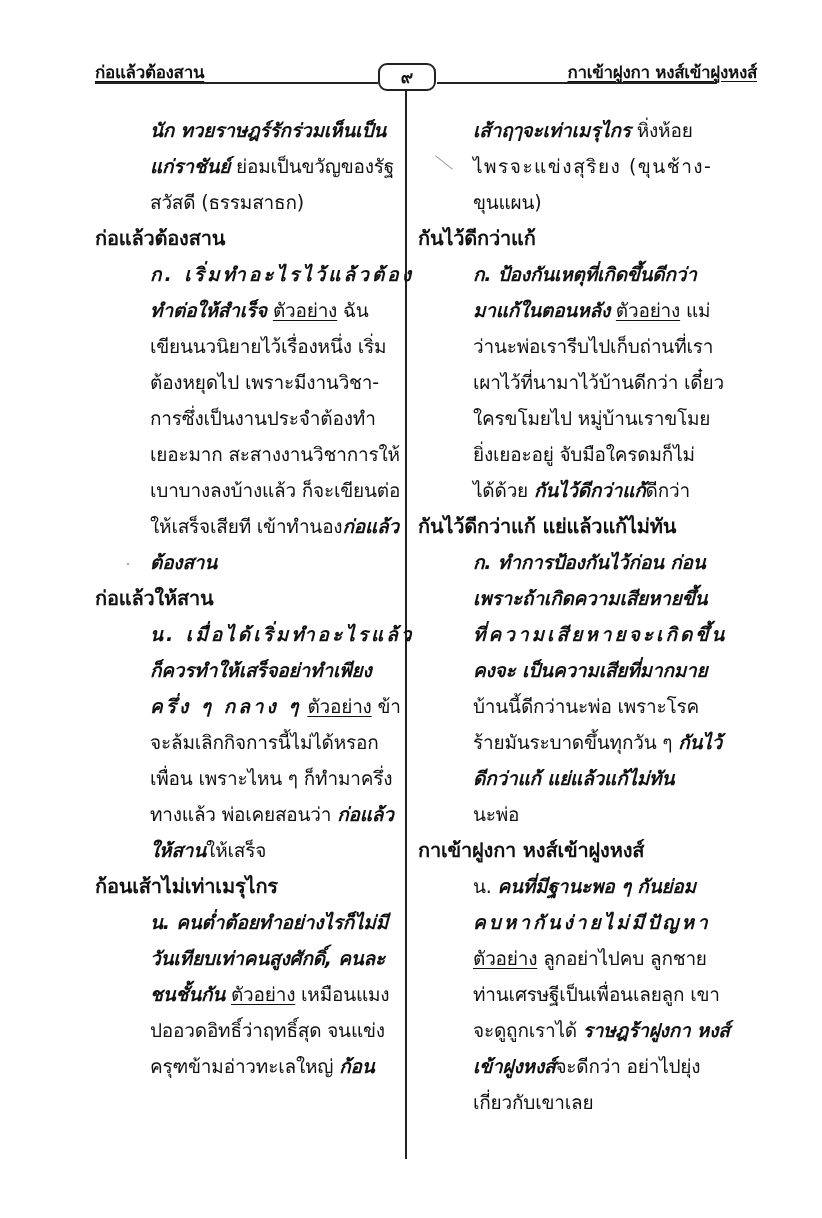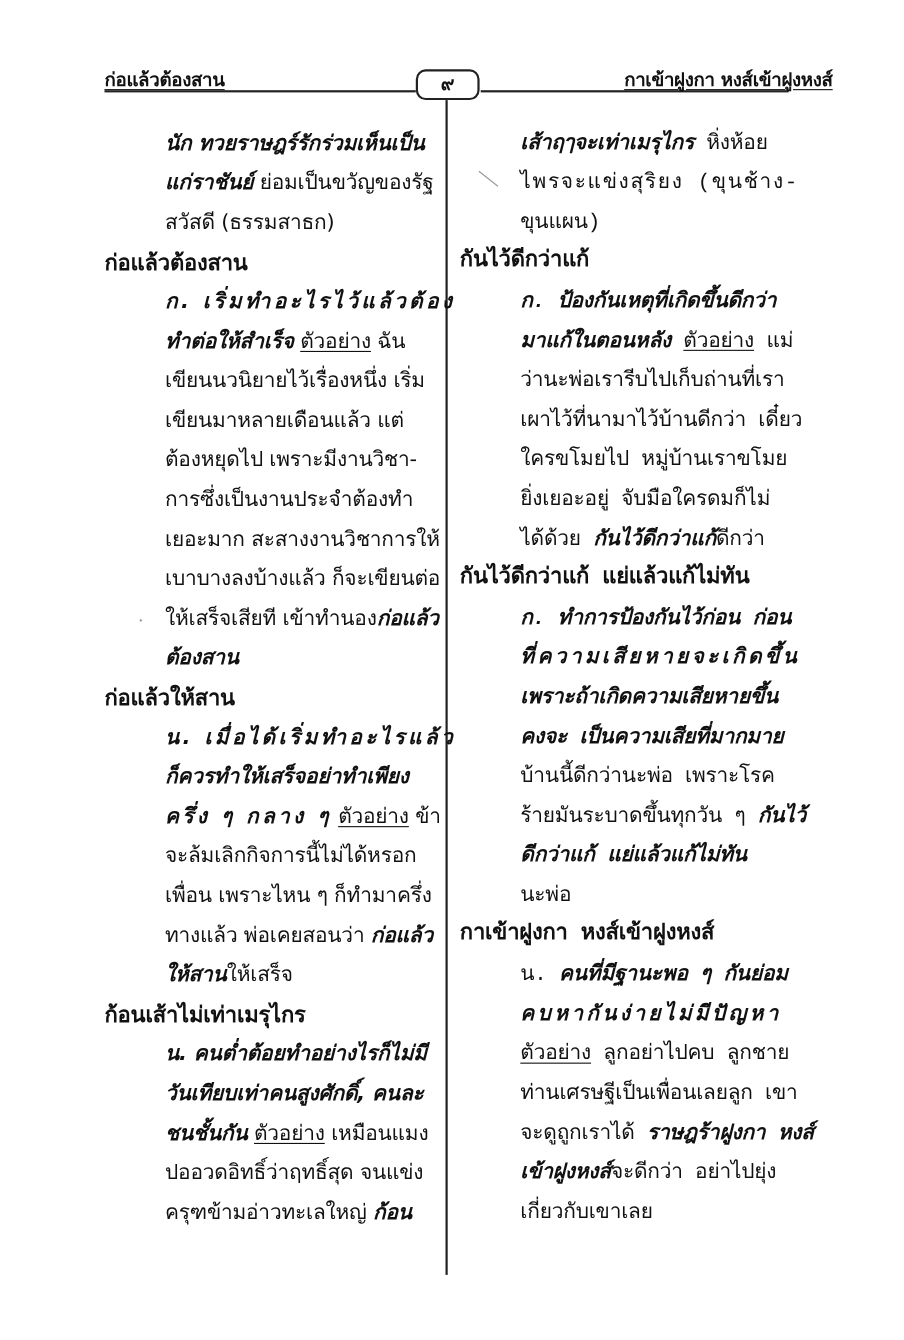--- a/index.html
+++ b/index.html
@@ -15,21 +15,21 @@
   .hdr-line-l { position: absolute; left: 95px; top: 82px; width: 283px; height: 2px; background: #222; }
   .hdr-line-r { position: absolute; left: 437px; top: 82px; width: 280px; height: 2px; background: #222; }
   .page-num { position: absolute; left: 378px; top: 63px; width: 58px; height: 28px;
     border: 2px solid #222; border-radius: 9px; box-sizing: border-box; background: #fff;
     text-align: center; font-size: 17px; line-height: 24px; font-weight: bold; }
   .divider { position: absolute; left: 405px; top: 91px; width: 2px; height: 1068px; background: #222; }
 
   
   .col { position: absolute; top: 112px; }
   .col-left { left: 95px; width: 302px; }
-  .col-right { left: 418px; width: 304px; font-family: Liberation Mono, monospace; }
+  .col-right { left: 418px; width: 304px; }
   .line { height: 36px; line-height: 36px; font-size: 19px; white-space: nowrap; letter-spacing: -0.2px; }
   .line.head { font-weight: bold; font-size: 20px; padding-left: 0; }
   .line.def { padding-left: 55px; }
   .b { font-weight: bold; }
   .bi { font-weight: bold; font-style: italic; }
   .u { text-decoration: underline; text-underline-offset: 3px; }
   .spread { letter-spacing: 3px; }
   .stray { position: absolute; left: 433px; top: 162px; width: 22px; height: 1px; background: #999; transform: rotate(38deg); }
   .dot { position: absolute; left: 127px; top: 563px; width: 2px; height: 2px; background: #888; border-radius: 1px; }
 </style>
@@ -48,21 +48,20 @@
   <div class="dot"></div>
 
   <div class="col col-left">
       <div class="line def"><span class="bi">นัก ทวยราษฎร์รักร่วมเห็นเป็น</span></div>
       <div class="line def"><span class="bi">แก่ราชันย์</span><span class=""> ย่อมเป็นขวัญของรัฐ</span></div>
       <div class="line def"><span class="">สวัสดี (ธรรมสาธก)</span></div>
       <div class="line head"><span class="b">ก่อแล้วต้องสาน</span></div>
       <div class="line def"><span class="bi spread">ก. เริ่มทำอะไรไว้แล้วต้อง</span></div>
       <div class="line def"><span class="bi">ทำต่อให้สำเร็จ</span><span class=""> </span><span class="u">ตัวอย่าง</span><span class=""> ฉัน</span></div>
       <div class="line def"><span class="">เขียนนวนิยายไว้เรื่องหนึ่ง เริ่ม</span></div>
-      <div class="line def"><span class="">เขียนมาหลายเดือนแล้ว แต่</span></div>
       <div class="line def"><span class="">ต้องหยุดไป เพราะมีงานวิชา-</span></div>
       <div class="line def"><span class="">การซึ่งเป็นงานประจำต้องทำ</span></div>
       <div class="line def"><span class="">เยอะมาก สะสางงานวิชาการให้</span></div>
       <div class="line def"><span class="">เบาบางลงบ้างแล้ว ก็จะเขียนต่อ</span></div>
       <div class="line def"><span class="">ให้เสร็จเสียที เข้าทำนอง</span><span class="bi">ก่อแล้ว</span></div>
       <div class="line def"><span class="bi">ต้องสาน</span></div>
       <div class="line head"><span class="b">ก่อแล้วให้สาน</span></div>
       <div class="line def"><span class="bi spread">น. เมื่อได้เริ่มทำอะไรแล้ว</span></div>
       <div class="line def"><span class="bi">ก็ควรทำให้เสร็จอย่าทำเพียง</span></div>
       <div class="line def"><span class="bi spread">ครึ่ง ๆ กลาง ๆ</span><span class=""> </span><span class="u">ตัวอย่าง</span><span class=""> ข้า</span></div>
@@ -84,22 +83,22 @@
       <div class="line head"><span class="b">กันไว้ดีกว่าแก้</span></div>
       <div class="line def"><span class="bi">ก. ป้องกันเหตุที่เกิดขึ้นดีกว่า</span></div>
       <div class="line def"><span class="bi">มาแก้ในตอนหลัง</span><span class=""> </span><span class="u">ตัวอย่าง</span><span class=""> แม่</span></div>
       <div class="line def"><span class="">ว่านะพ่อเรารีบไปเก็บถ่านที่เรา</span></div>
       <div class="line def"><span class="">เผาไว้ที่นามาไว้บ้านดีกว่า เดี๋ยว</span></div>
       <div class="line def"><span class="">ใครขโมยไป  หมู่บ้านเราขโมย</span></div>
       <div class="line def"><span class="">ยิ่งเยอะอยู่  จับมือใครดมก็ไม่</span></div>
       <div class="line def"><span class="">ได้ด้วย </span><span class="bi">กันไว้ดีกว่าแก้</span><span class="">ดีกว่า</span></div>
       <div class="line head"><span class="b">กันไว้ดีกว่าแก้  แย่แล้วแก้ไม่ทัน</span></div>
       <div class="line def"><span class="bi">ก. ทำการป้องกันไว้ก่อน ก่อน</span></div>
+      <div class="line def"><span class="bi">เพราะถ้าเกิดความเสียหายขึ้น</span></div>
       <div class="line def"><span class="bi spread">ที่ความเสียหายจะเกิดขึ้น</span></div>
-      <div class="line def"><span class="bi">เพราะถ้าเกิดความเสียหายขึ้น</span></div>
       <div class="line def"><span class="bi">คงจะ เป็นความเสียที่มากมาย</span></div>
       <div class="line def"><span class="">บ้านนี้ดีกว่านะพ่อ  เพราะโรค</span></div>
       <div class="line def"><span class="">ร้ายมันระบาดขึ้นทุกวัน ๆ </span><span class="bi">กันไว้</span></div>
       <div class="line def"><span class="bi">ดีกว่าแก้  แย่แล้วแก้ไม่ทัน</span></div>
       <div class="line def"><span class="">นะพ่อ</span></div>
       <div class="line head"><span class="b">กาเข้าฝูงกา หงส์เข้าฝูงหงส์</span></div>
       <div class="line def"><span class="">น. </span><span class="bi">คนที่มีฐานะพอ ๆ กันย่อม</span></div>
       <div class="line def"><span class="bi spread">คบหากันง่ายไม่มีปัญหา</span></div>
       <div class="line def"><span class="u">ตัวอย่าง</span><span class=""> ลูกอย่าไปคบ  ลูกชาย</span></div>
       <div class="line def"><span class="">ท่านเศรษฐีเป็นเพื่อนเลยลูก เขา</span></div>

